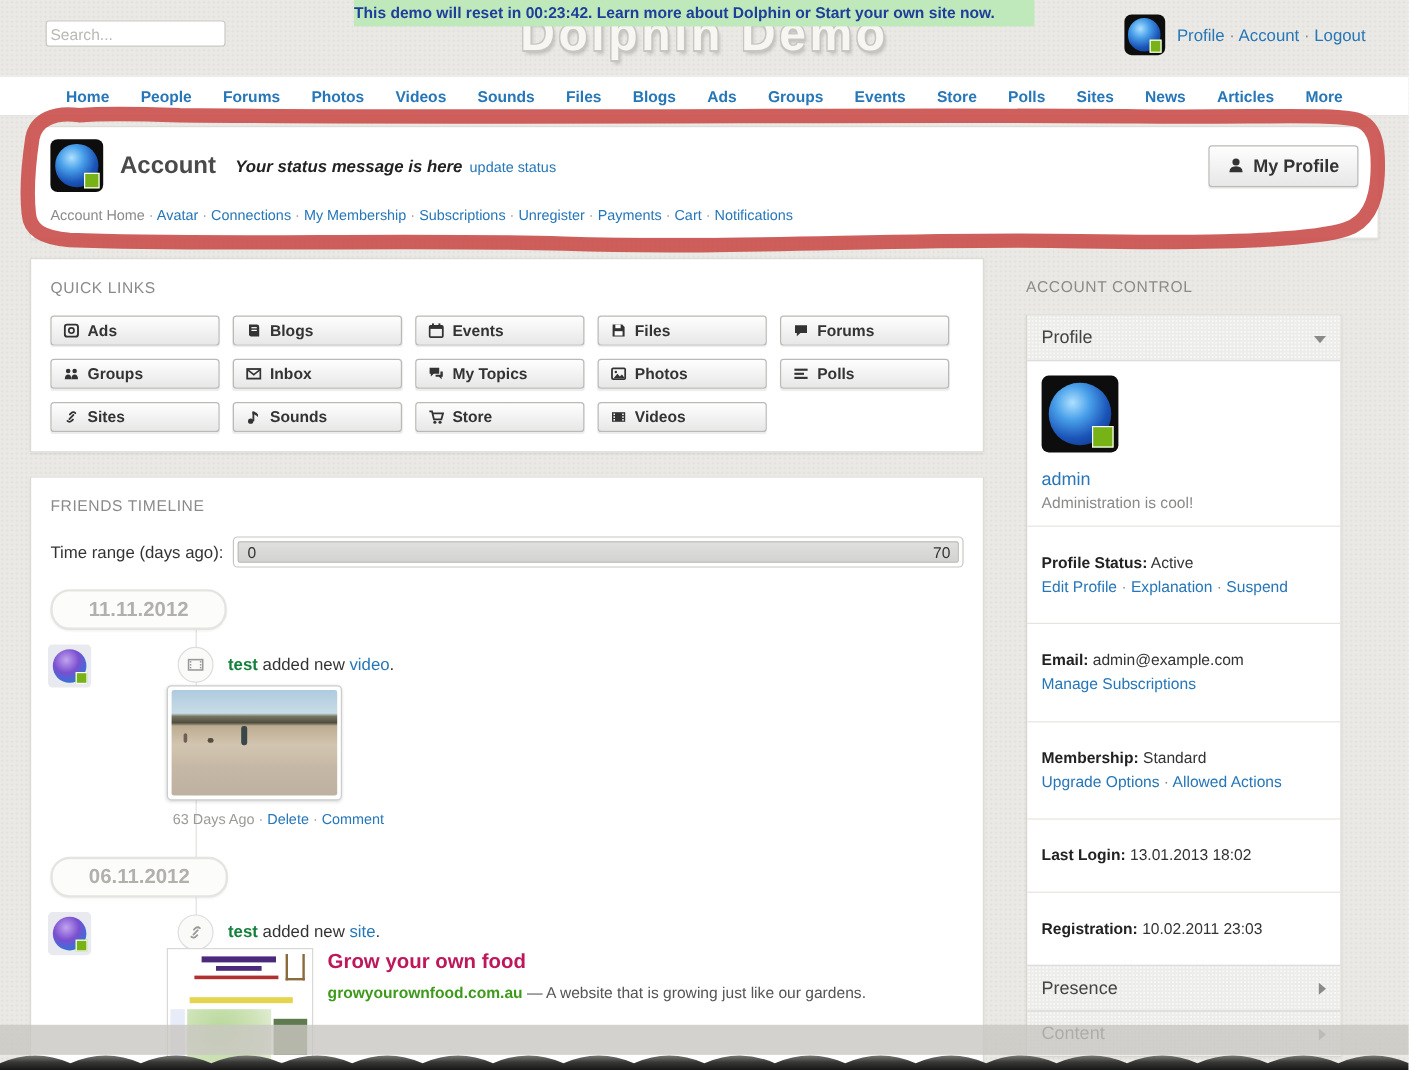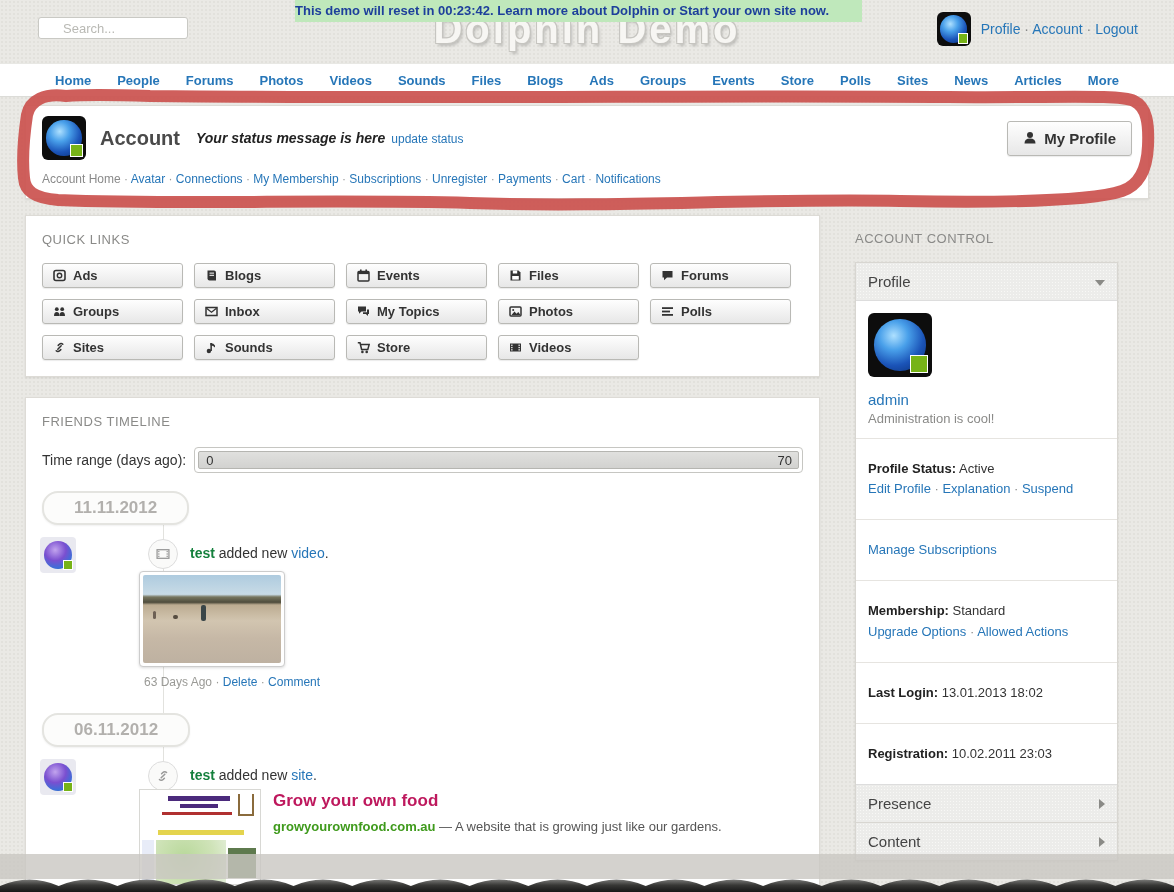--- a/index.html
+++ b/index.html
@@ -9,21 +9,21 @@
     background-color:#eae9e5;
     background-image:radial-gradient(#e2e1dc 1px, transparent 1px);
     background-size:4px 4px;
   }
   a { text-decoration:none; color:#2676b8; cursor:pointer; }
   
   .topbar { position:relative; height:63px; }
   .search-input {
     position:absolute; left:38px; top:17px; width:150px; height:22px;
     border:1px solid #c9c9c4; border-radius:3px; background:#fff;
-    font-size:13px; padding:0 24px; color:#555; font-family:"Liberation Sans",sans-serif;
+    font-size:13px; padding:0 3px; color:#555; font-family:"Liberation Sans",sans-serif;
   }
   .search-input::placeholder { color:#b9b9b4; }
   .watermark {
     position:absolute; top:7px; left:0; right:0; text-align:center; z-index:1;
     font-size:40px; font-weight:bold; letter-spacing:3px; color:#f7f6f3;
     text-shadow:-1px -1px 0 #c6c5c0, 1px -1px 0 #c6c5c0, -1px 1px 0 #c6c5c0,
                  1px 1px 0 #c6c5c0, 2px 3px 3px rgba(0,0,0,0.18);
   }
   .demo-bar {
     position:absolute; left:295px; top:0; width:567px; height:22px; z-index:3;
@@ -449,20 +449,21 @@
             <div class="side-user">
               <a>admin</a>
               <div class="side-tagline">Administration is cool!</div>
             </div>
           </div>
           <div class="side-row">
             <div><b>Profile Status:</b><span> Active</span></div>
             <div class="dotsep"><a>Edit Profile</a><a>Explanation</a><a>Suspend</a></div>
           </div>
           <div class="side-row">
+            <div><b>Email:</b><span> admin@example.com</span></div>
             <div class="dotsep"><a>Manage Subscriptions</a></div>
           </div>
           <div class="side-row">
             <div><b>Membership:</b><span> Standard</span></div>
             <div class="dotsep"><a>Upgrade Options</a><a>Allowed Actions</a></div>
           </div>
           <div class="side-row">
             <b>Last Login:</b><span> 13.01.2013 18:02</span>
           </div>
           <div class="side-row">

